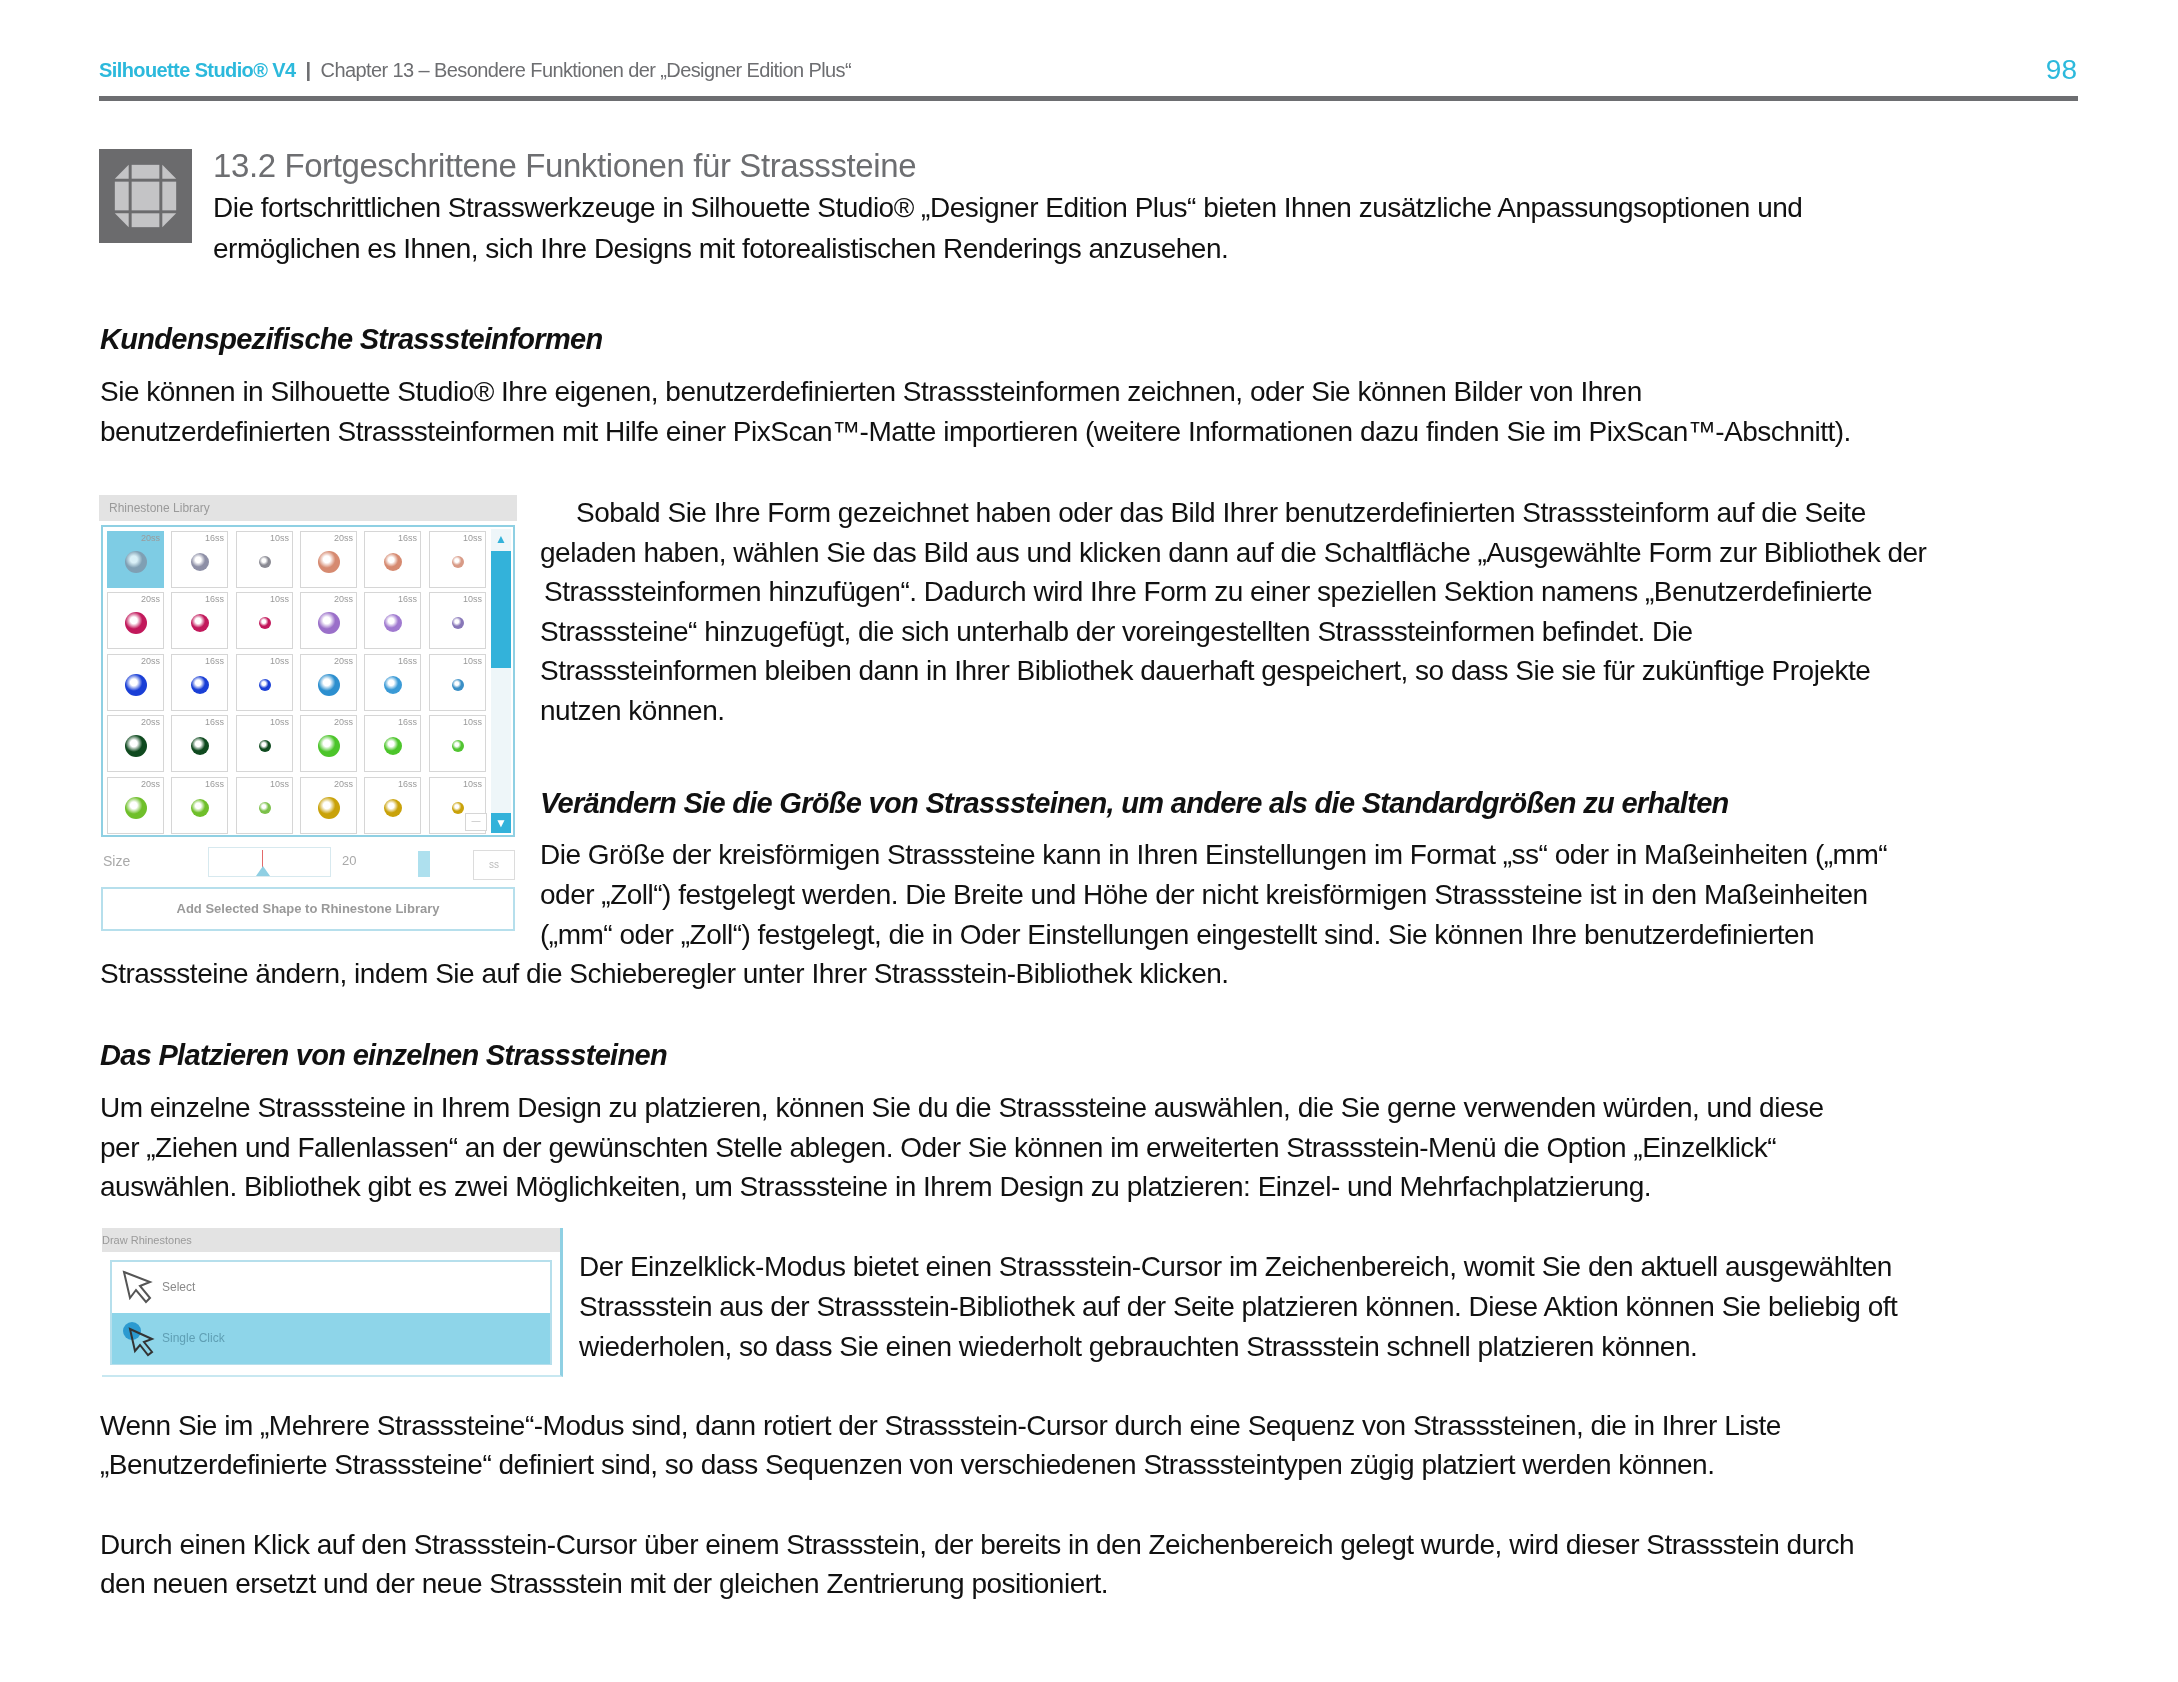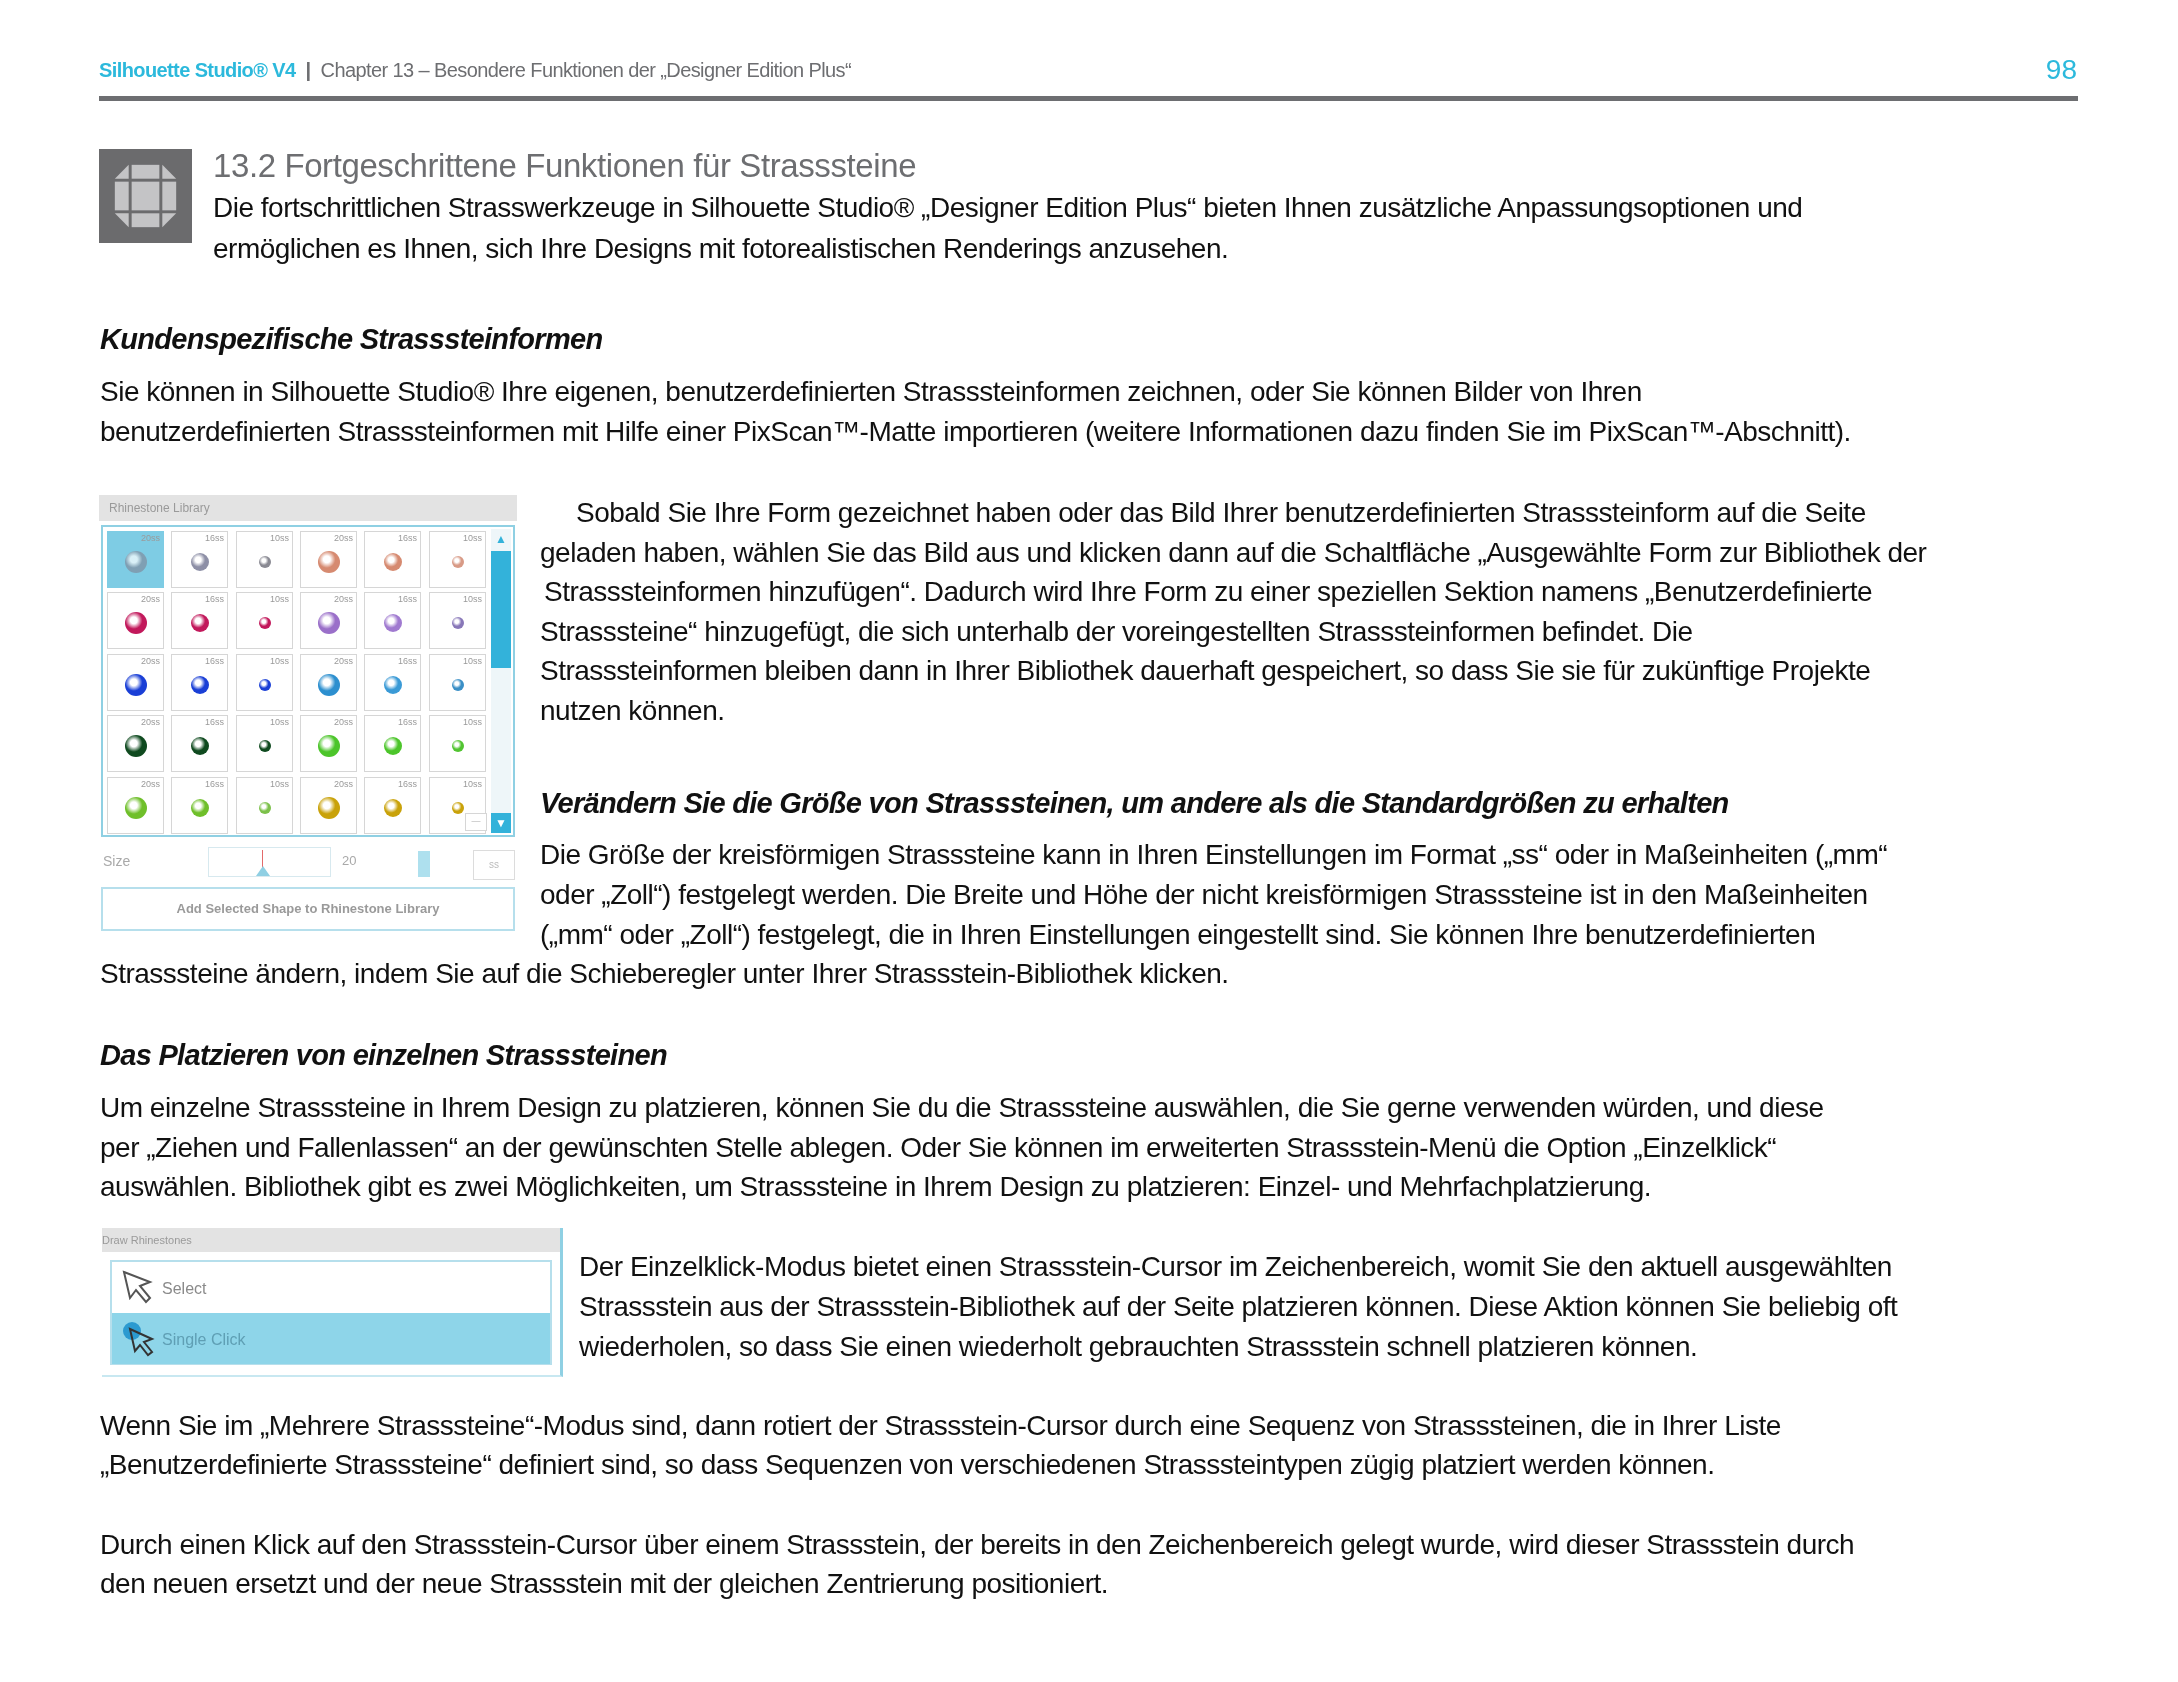--- a/index.html
+++ b/index.html
@@ -45,21 +45,21 @@
   .slider .knob { position: absolute; left: 47px; top: 18px; width: 0; height: 0; border-left: 7px solid transparent; border-right: 7px solid transparent; border-bottom: 10px solid #8fcfe3; }
   .size-val { position: absolute; left: 243px; top: 6px; font-size: 13px; color: #a9a9a9; }
   .stepper { position: absolute; left: 319px; top: 4px; width: 12px; height: 26px; background: #aee0ee; }
   .unit-btn { position: absolute; right: 2px; top: 3px; width: 42px; height: 30px; border: 1px solid #dcdcdc; font-size: 10px; color: #bbb; text-align: center; line-height: 28px; }
   .add-btn { position: absolute; left: 2px; top: 392px; width: 414px; height: 44px; border: 2px solid #b6dfec; background: #fff; color: #9a9a9a; font-size: 13px; line-height: 40px; text-align: center; font-weight: bold; }
 
   
   .draw { left: 102px; top: 1228px; width: 461px; height: 149px; border-right: 3px solid #8fd0e3; border-bottom: 2px solid #c8e8f1; }
   .draw-title { position: absolute; left: 0; top: 0; width: 458px; height: 24px; background: #e3e3e3; color: #9a9a9a; font-size: 11px; line-height: 24px; }
   .draw-list { position: absolute; left: 8px; top: 32px; width: 442px; height: 105px; border: 2px solid #b6dfec; background: #fff; }
-  .draw-item { position: absolute; left: 0; width: 438px; height: 51px; color: #8a8a8a; font-size: 16px; }
+  .draw-item { position: absolute; left: 0; width: 438px; height: 51px; color: #8a8a8a; font-size: 12px; }
   .draw-item.sel { background: #8ed5e9; color: #5f9fb4; }
   .draw-item .lbl { position: absolute; left: 50px; top: 18px; }
   .draw-item .ico { position: absolute; left: 8px; top: 6px; width: 40px; height: 40px; }
 </style>
 </head>
 <body>
 
 <div class="abs hdr">
   <span class="brand">Silhouette Studio® V4</span><span class="sep">|</span><span class="chapter">Chapter 13 – Besondere Funktionen der „Designer Edition Plus“</span>
 </div>
@@ -237,21 +237,21 @@
 <div class="abs p" style="left:540px; top:493px;margin-left:36px;">Sobald Sie Ihre Form gezeichnet haben oder das Bild Ihrer benutzerdefinierten Strasssteinform auf die Seite</div>
 <div class="abs p" style="left:540px; top:533px;">geladen haben, wählen Sie das Bild aus und klicken dann auf die Schaltfläche „Ausgewählte Form zur Bibliothek der</div>
 <div class="abs p" style="left:544px; top:572px;">Strasssteinformen hinzufügen“. Dadurch wird Ihre Form zu einer speziellen Sektion namens „Benutzerdefinierte</div>
 <div class="abs p" style="left:540px; top:612px;">Strasssteine“ hinzugefügt, die sich unterhalb der voreingestellten Strasssteinformen befindet. Die</div>
 <div class="abs p" style="left:540px; top:651px;">Strasssteinformen bleiben dann in Ihrer Bibliothek dauerhaft gespeichert, so dass Sie sie für zukünftige Projekte</div>
 <div class="abs p" style="left:540px; top:691px;">nutzen können.</div>
 
 <div class="abs h" style="left:540px; top:783px;">Verändern Sie die Größe von Strasssteinen, um andere als die Standardgrößen zu erhalten</div>
 <div class="abs p" style="left:540px; top:835px;">Die Größe der kreisförmigen Strasssteine kann in Ihren Einstellungen im Format „ss“ oder in Maßeinheiten („mm“</div>
 <div class="abs p" style="left:540px; top:875px;">oder „Zoll“) festgelegt werden. Die Breite und Höhe der nicht kreisförmigen Strasssteine ist in den Maßeinheiten</div>
-<div class="abs p" style="left:540px; top:915px;">(„mm“ oder „Zoll“) festgelegt, die in Ihren Einstellungen eingestellt sind. Sie können Ihre benutzerdefinierten</div>
+<div class="abs p" style="left:540px; top:915px;">(„mm“ oder „Zoll“) festgelegt, die in Oder Einstellungen eingestellt sind. Sie können Ihre benutzerdefinierten</div>
 <div class="abs p" style="left:100px; top:954px;">Strasssteine ändern, indem Sie auf die Schieberegler unter Ihrer Strassstein-Bibliothek klicken.</div>
 
 <div class="abs h" style="left:100px; top:1035px;">Das Platzieren von einzelnen Strasssteinen</div>
 <div class="abs p" style="left:100px; top:1088px;">Um einzelne Strasssteine in Ihrem Design zu platzieren, können Sie du die Strasssteine auswählen, die Sie gerne verwenden würden, und diese</div>
 <div class="abs p" style="left:100px; top:1128px;">per „Ziehen und Fallenlassen“ an der gewünschten Stelle ablegen. Oder Sie können im erweiterten Strassstein-Menü die Option „Einzelklick“</div>
 <div class="abs p" style="left:100px; top:1167px;">auswählen. Bibliothek gibt es zwei Möglichkeiten, um Strasssteine in Ihrem Design zu platzieren: Einzel- und Mehrfachplatzierung.</div>
 
 <div class="abs draw">
   <div class="draw-title">Draw Rhinestones</div>
   <div class="draw-list">

